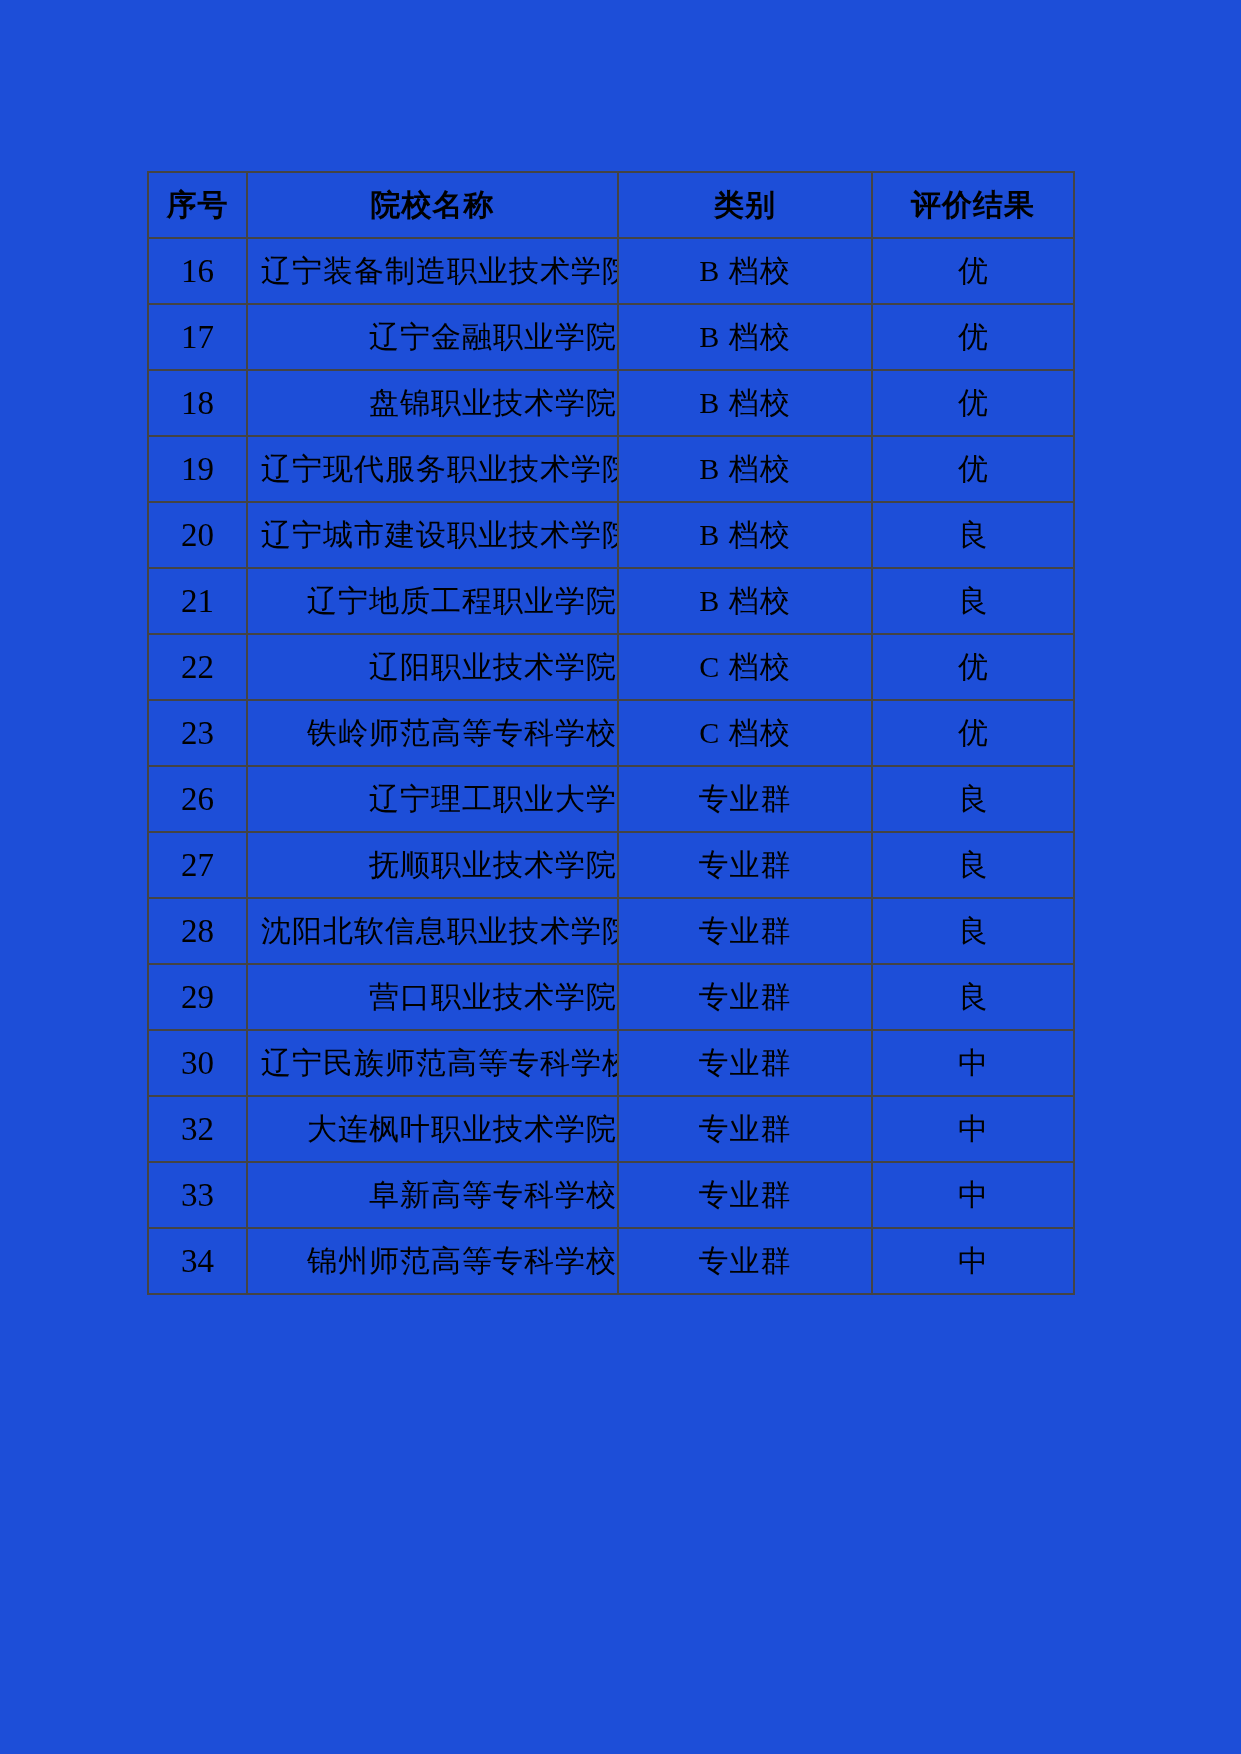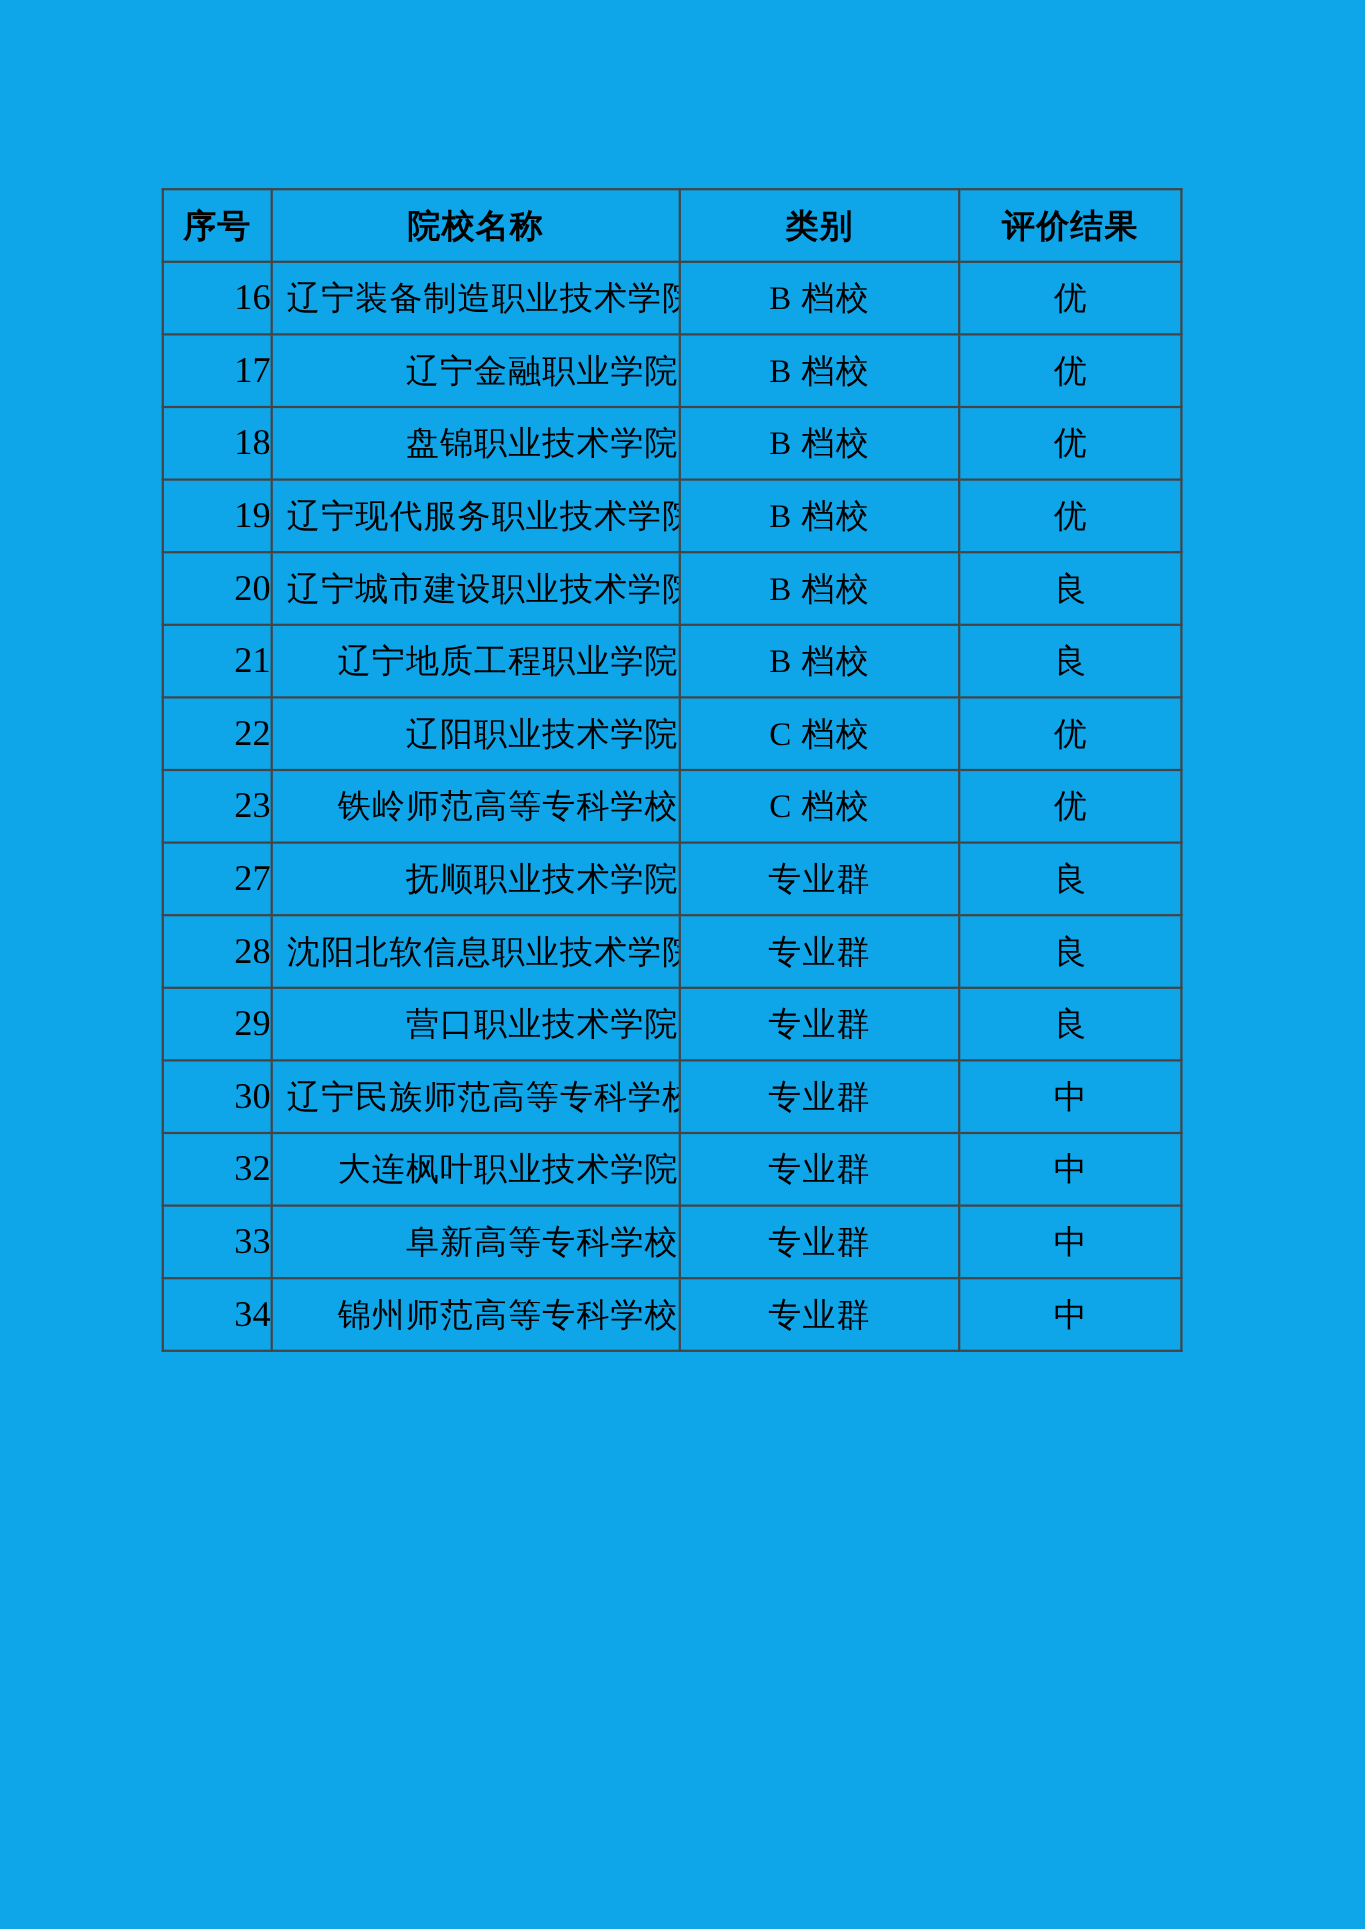--- a/index.html
+++ b/index.html
@@ -4,21 +4,21 @@
 <style>
   html, body {
     margin: 0;
     padding: 0;
     background: #ffffff;
   }
   .page {
     position: relative;
     width: 1241px;
     height: 1754px;
-    background: #0ea5e9;
+    background: #1d4ed8;
     overflow: hidden;
   }
   table.eval-table {
     position: absolute;
     left: 147px;
     top: 171px;
     width: 926px;
     border-collapse: collapse;
     table-layout: fixed;
     color: #000000;
@@ -40,21 +40,20 @@
     letter-spacing: 1px;
   }
   table.eval-table td {
     height: 64px;
     font-family: "Liberation Serif", "DejaVu Serif", serif;
     font-weight: 400;
     font-size: 30px;
   }
   table.eval-table td.c0 {
     font-size: 33px;
-    text-align: right;
   }
   table.eval-table td.c1 {
     text-align: right;
     padding-left: 13px;
     letter-spacing: 1px;
   }
   table.eval-table td.c2 {
     letter-spacing: 1px;
   }
 </style>
@@ -120,20 +119,26 @@
           <td class="c2">C 档校</td>
           <td class="c3">优</td>
         </tr>
         <tr>
           <td class="c0">23</td>
           <td class="c1">铁岭师范高等专科学校</td>
           <td class="c2">C 档校</td>
           <td class="c3">优</td>
         </tr>
         <tr>
+          <td class="c0">26</td>
+          <td class="c1">辽宁理工职业大学</td>
+          <td class="c2">专业群</td>
+          <td class="c3">良</td>
+        </tr>
+        <tr>
           <td class="c0">27</td>
           <td class="c1">抚顺职业技术学院</td>
           <td class="c2">专业群</td>
           <td class="c3">良</td>
         </tr>
         <tr>
           <td class="c0">28</td>
           <td class="c1">沈阳北软信息职业技术学院</td>
           <td class="c2">专业群</td>
           <td class="c3">良</td>

